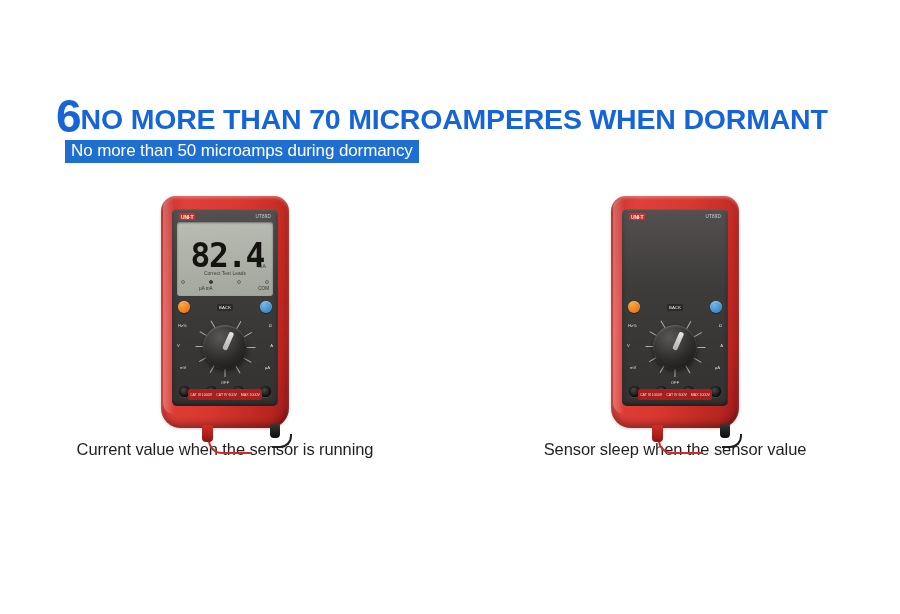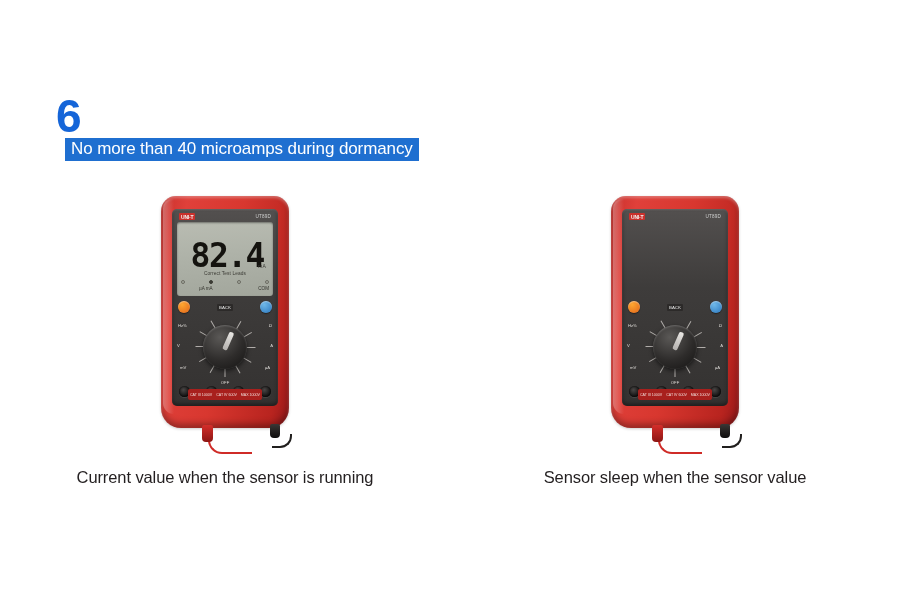--- a/index.html
+++ b/index.html
@@ -69,21 +69,21 @@
   }
 
   .meter-col {
     width: 450px;
     display: flex;
     flex-direction: column;
     align-items: center;
   }
 
   .caption {
-    margin-top: 40px;
+    margin-top: 12px;
     font-size: 16.5px;
     color: #231f20;
     letter-spacing: -0.1px;
     white-space: nowrap;
   }
 
   
   .meter {
     position: relative;
     width: 128px;
@@ -347,22 +347,23 @@
     color: #f0d8d6;
     overflow: hidden;
   }
 </style>
 </head>
 <body>
 
 <div class="heading-block">
   <div class="heading-row">
     <span class="heading-number">6</span>
+    <span class="heading-title">NO MORE THAN 70 MICROAMPERES WHEN DORMANT</span>
   </div>
-  <div class="subtitle-bar">No more than 40 microamps during dormancy</div>
+  <div class="subtitle-bar">No more than 50 microamps during dormancy</div>
 </div>
 
 <div class="meters">
 
   <div class="meter-col">
     <div class="meter">
       <div class="shell"></div>
       <div class="face">
 
         <div class="brandbar">

